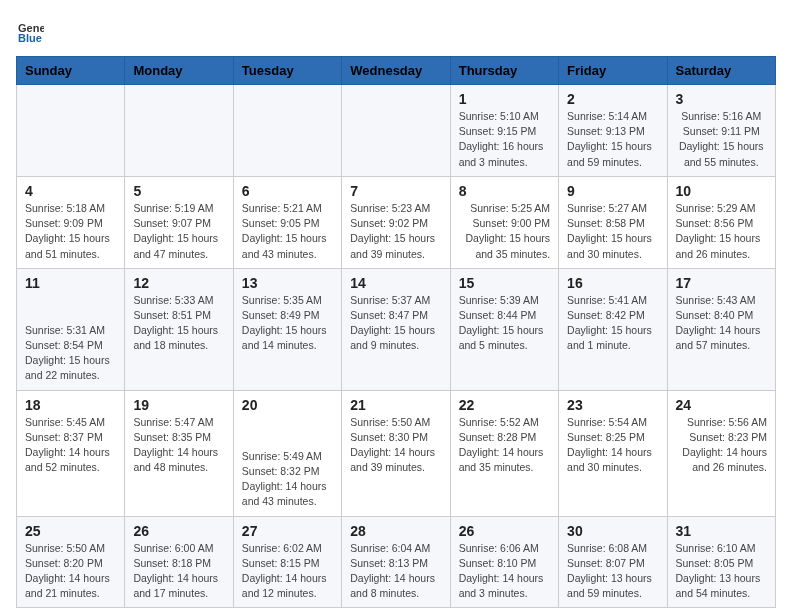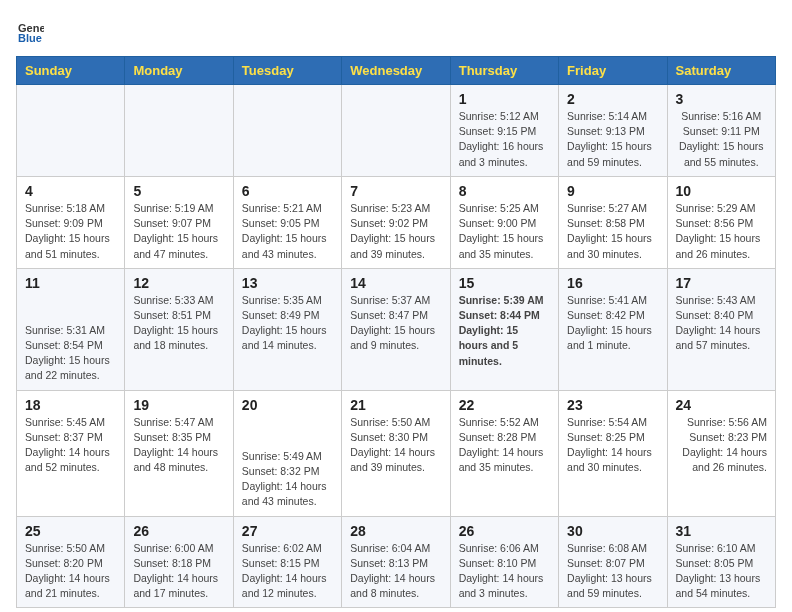--- a/index.html
+++ b/index.html
@@ -46,21 +46,21 @@
       font-weight: normal;
       color: #555;
     }
     table {
       width: 100%;
       border-collapse: collapse;
       font-size: 11px;
     }
     thead tr th {
       background-color: #2e6db4;
-      color: #fde047;
+      color: #000000;
       text-align: left;
       padding: 6px 8px;
       font-size: 13px;
       font-weight: bold;
       border: 1px solid #2060a0;
     }
     tbody tr td {
       border: 1px solid #ccc;
       vertical-align: top;
       padding: 6px 8px;
@@ -123,21 +123,21 @@
       </tr>
   </thead>
   <tbody id="calendar-body">
   <tr>
         <td></td>
         <td></td>
         <td></td>
         <td></td>
         <td>
           <span class="day-number">1</span>
-          <div class="day-info" style="white-space: pre-line;">Sunrise: 5:12 AM
+          <div class="day-info" style="white-space: pre-line;">Sunrise: 5:10 AM
 Sunset: 9:15 PM
 Daylight: 16 hours and 3 minutes.</div>
         </td>
         <td>
           <span class="day-number">2</span>
           <div class="day-info" style="white-space: pre-line;">Sunrise: 5:14 AM
 Sunset: 9:13 PM
 Daylight: 15 hours and 59 minutes.</div>
         </td>
         <td>
@@ -167,21 +167,21 @@
 Daylight: 15 hours and 43 minutes.</div>
         </td>
         <td>
           <span class="day-number">7</span>
           <div class="day-info" style="white-space: pre-line;">Sunrise: 5:23 AM
 Sunset: 9:02 PM
 Daylight: 15 hours and 39 minutes.</div>
         </td>
         <td>
           <span class="day-number">8</span>
-          <div class="day-info" style="white-space: pre-line;">Sunrise: 5:25 AM
+          <div class="day-info" style="white-space: pre-line; text-align: right;">Sunrise: 5:25 AM
 Sunset: 9:00 PM
 Daylight: 15 hours and 35 minutes.</div>
         </td>
         <td>
           <span class="day-number">9</span>
           <div class="day-info" style="white-space: pre-line;">Sunrise: 5:27 AM
 Sunset: 8:58 PM
 Daylight: 15 hours and 30 minutes.</div>
         </td>
         <td>
@@ -211,21 +211,21 @@
 Daylight: 15 hours and 14 minutes.</div>
         </td>
         <td>
           <span class="day-number">14</span>
           <div class="day-info" style="white-space: pre-line;">Sunrise: 5:37 AM
 Sunset: 8:47 PM
 Daylight: 15 hours and 9 minutes.</div>
         </td>
         <td>
           <span class="day-number">15</span>
-          <div class="day-info" style="white-space: pre-line; font-weight: bold;">Sunrise: 5:39 AM
+          <div class="day-info" style="white-space: pre-line;">Sunrise: 5:39 AM
 Sunset: 8:44 PM
 Daylight: 15 hours and 5 minutes.</div>
         </td>
         <td>
           <span class="day-number">16</span>
           <div class="day-info" style="white-space: pre-line;">Sunrise: 5:41 AM
 Sunset: 8:42 PM
 Daylight: 15 hours and 1 minute.</div>
         </td>
         <td>

